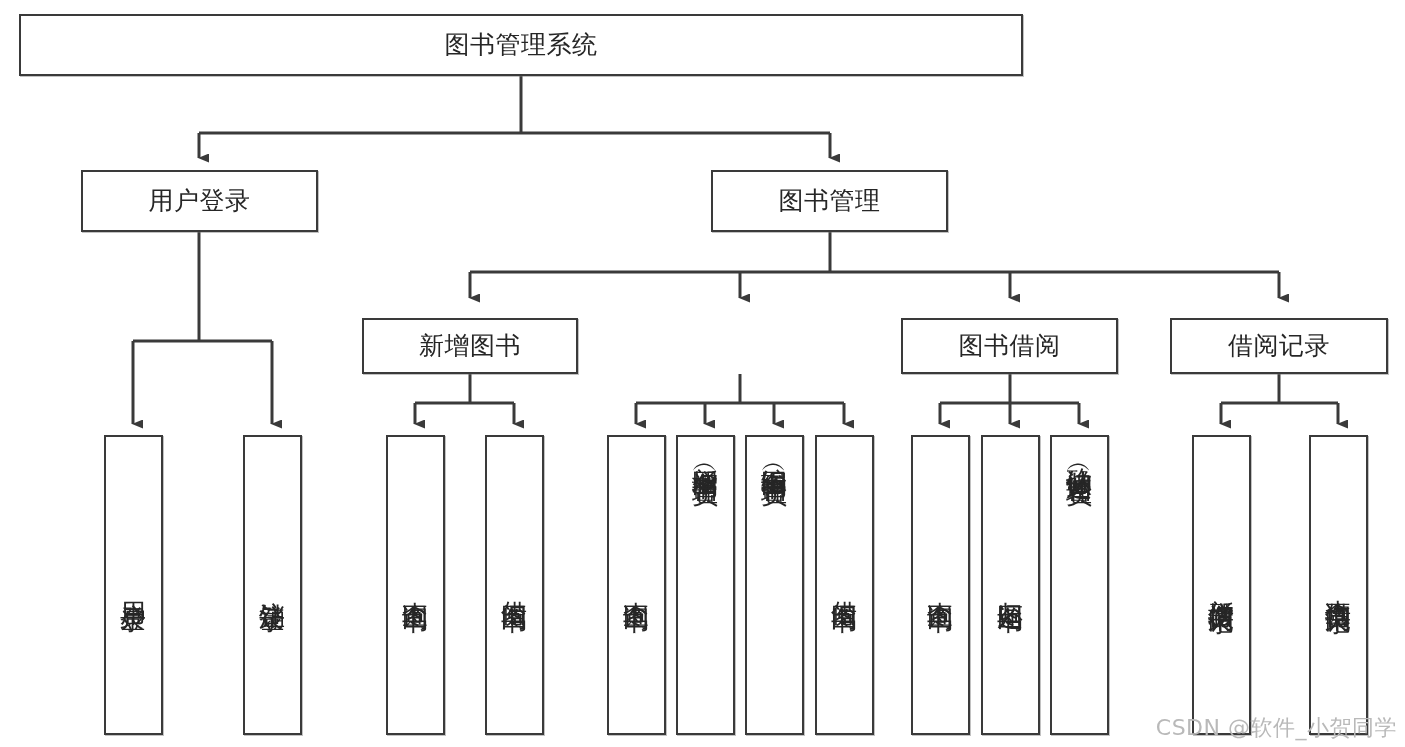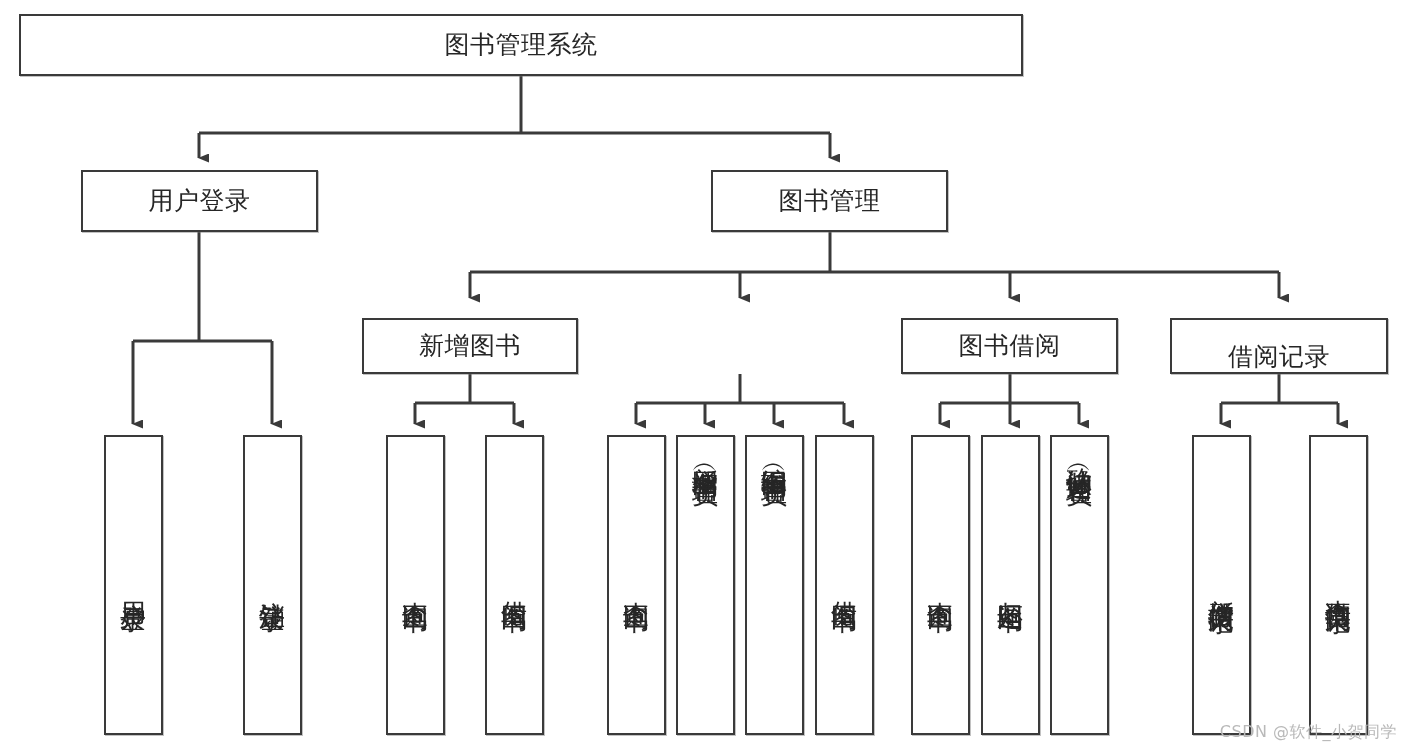--- a/index.html
+++ b/index.html
@@ -65,21 +65,21 @@
     white-space: pre;
   }
   .node.vert.center-text {
     align-items: center;
     padding-top: 0;
   }
   #watermark {
     position: absolute;
     right: 8px;
     bottom: 4px;
-    font-size: 16px;
+    font-size: 22px;
     color: #b9b9b9;
     letter-spacing: 0.5px;
     white-space: nowrap;
     user-select: none;
   }
 </style>
 </head>
 <body>
 
 <div id="diagram-root">
@@ -148,21 +148,21 @@
 
   <div class="node horiz" style="left:362px; top:318px; width:216px; height:56px;">
     <span class="label">新增图书</span>
   </div>
 
 
   <div class="node horiz" style="left:901px; top:318px; width:217px; height:56px;">
     <span class="label">图书借阅</span>
   </div>
 
-  <div class="node horiz" style="left:1170px; top:318px; width:218px; height:56px;align-items:flex-end;">
+  <div class="node horiz" style="left:1170px; top:318px; width:218px; height:56px;">
     <span class="label">借阅记录</span>
   </div>
 
   <div class="node vert center-text" style="left:104px; top:435px; width:59px; height:300px;">
     <span class="label">用户登录</span>
   </div>
 
   <div class="node vert center-text" style="left:243px; top:435px; width:59px; height:300px;">
     <span class="label">注销登录</span>
   </div>

